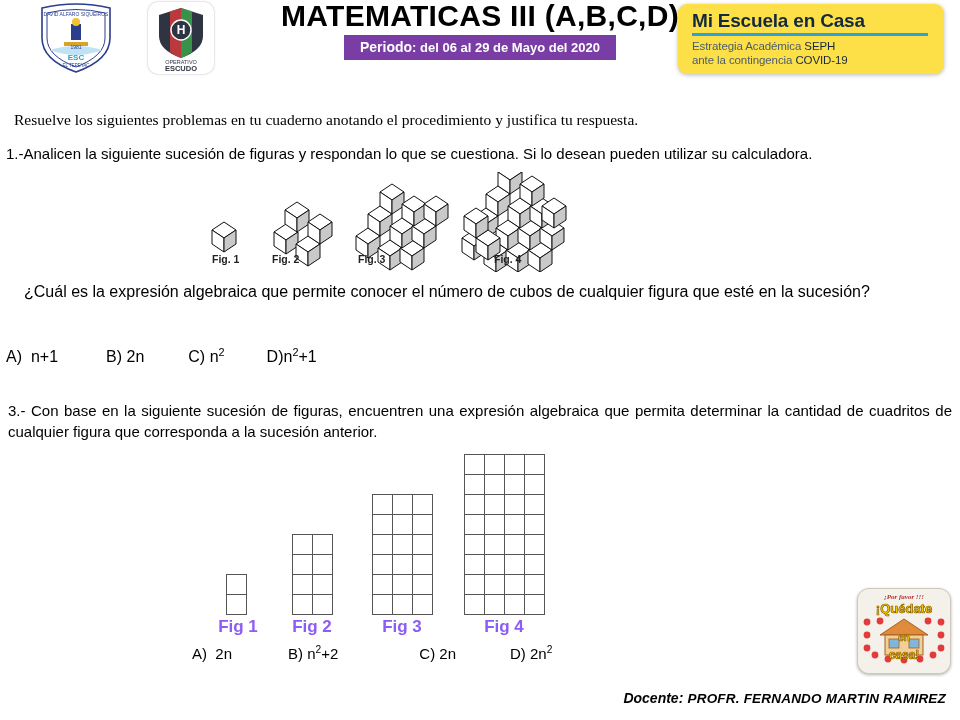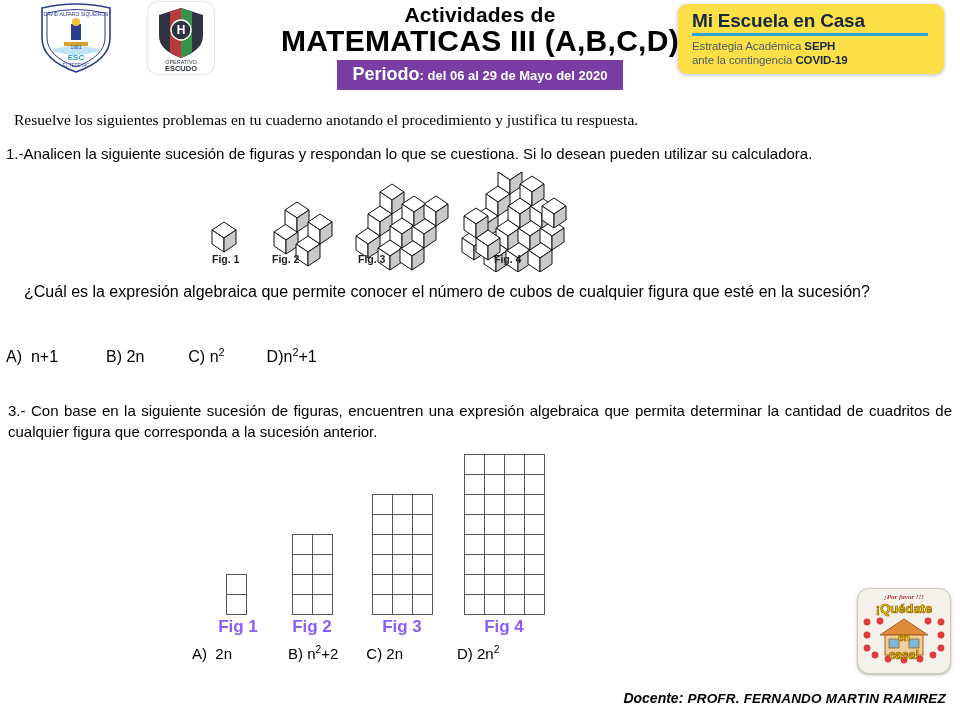--- a/index.html
+++ b/index.html
@@ -39,37 +39,37 @@
   }
   .periodo{
     display:inline-block;
     background:#7a3da6;
     color:#ffffff;
     padding:4px 16px 5px 16px;
     margin-top:6px;
     font-size:13px;
     white-space:nowrap;
   }
-  .periodo b{font-size:18px;font-weight:bold;}
+  .periodo b{font-size:14px;font-weight:bold;}
   .periodo span{font-weight:bold;}
 
   .mec-logo{
     position:absolute;left:678px;top:4px;width:266px;height:70px;
     background:#fde047;border-radius:9px;
     box-shadow:0 1px 4px rgba(0,0,0,.28);
     padding:6px 12px 0 14px;
     box-sizing:border-box;
   }
   .mec-title{
     font-size:19px;font-weight:bold;color:#13293f;letter-spacing:-.2px;
     line-height:22px;
   }
   .mec-rule{height:3px;background:#2aa3dd;width:236px;margin:1px 0 3px 0;}
   .mec-sub{font-size:11.5px;color:#4b5d6b;line-height:14px;letter-spacing:-.1px;}
-  .mec-sub b{color:#13293f;font-weight:bold;}
+  .mec-sub b{color:#13293f;font-weight:normal;}
 
   
   .intro{
     position:absolute;left:14px;top:110px;width:930px;
     font-size:15.5px;line-height:20px;
     font-family:"Liberation Serif", serif;
   }
   .q1{
     position:absolute;left:6px;top:143px;width:946px;
     font-size:15px;line-height:21px;text-align:justify;
@@ -88,21 +88,21 @@
 
   .q2{
     position:absolute;left:8px;top:400px;width:944px;
     font-size:15px;line-height:21px;text-align:justify;
   }
   .q2-options{
     position:absolute;left:192px;top:645px;width:620px;font-size:15px;
   }
   .q2-options span{display:inline-block;}
   .o2a{margin-right:56px;}
-  .o2b{margin-right:28px;}
+  .o2b{margin-right:81px;}
   .o2c{margin-right:54px;}
 
   sup{font-size:.68em;vertical-align:super;line-height:0;}
 
   
   .cubes{position:absolute;left:190px;top:172px;width:400px;height:100px;}
   .cubes svg{display:block;}
   .cube-labels{
     position:absolute;left:190px;top:253px;width:400px;height:16px;
     font-size:10.5px;font-weight:bold;color:#222;
@@ -165,21 +165,20 @@
       <path d="M33 6 L22 9.5 L22 50 Q27 54 33 56 Z" fill="#d23b3b" opacity=".85"></path>
       <path d="M33 6 L44 9.5 L44 50 Q39 54 33 56 Z" fill="#3aa34a" opacity=".85"></path>
       <circle cx="33" cy="28" r="10" fill="#2e3442" stroke="#ffffff" stroke-width="1.4"></circle>
       <text x="33" y="32" font-size="12" fill="#ffffff" text-anchor="middle" font-weight="bold" font-family="Liberation Sans, sans-serif">H</text>
       <text x="33" y="62" font-size="5.5" fill="#2e3442" text-anchor="middle" font-family="Liberation Sans, sans-serif">OPERATIVO</text>
       <text x="33" y="68.5" font-size="7.5" fill="#2e3442" text-anchor="middle" font-weight="bold" font-family="Liberation Sans, sans-serif">ESCUDO</text>
     </svg>
   </div>
 
   <div class="title-wrap">
-    <div class="title-line1">Actividades de</div>
     <div class="title-line2">MATEMATICAS III   (A,B,C,D)</div>
     <div class="periodo">
       <b>Periodo</b><span>:</span>
       <span>del 06 al 29 de Mayo del 2020</span>
     </div>
   </div>
 
   <div class="mec-logo">
     <div class="mec-title">Mi Escuela en Casa</div>
     <div class="mec-rule"></div>

